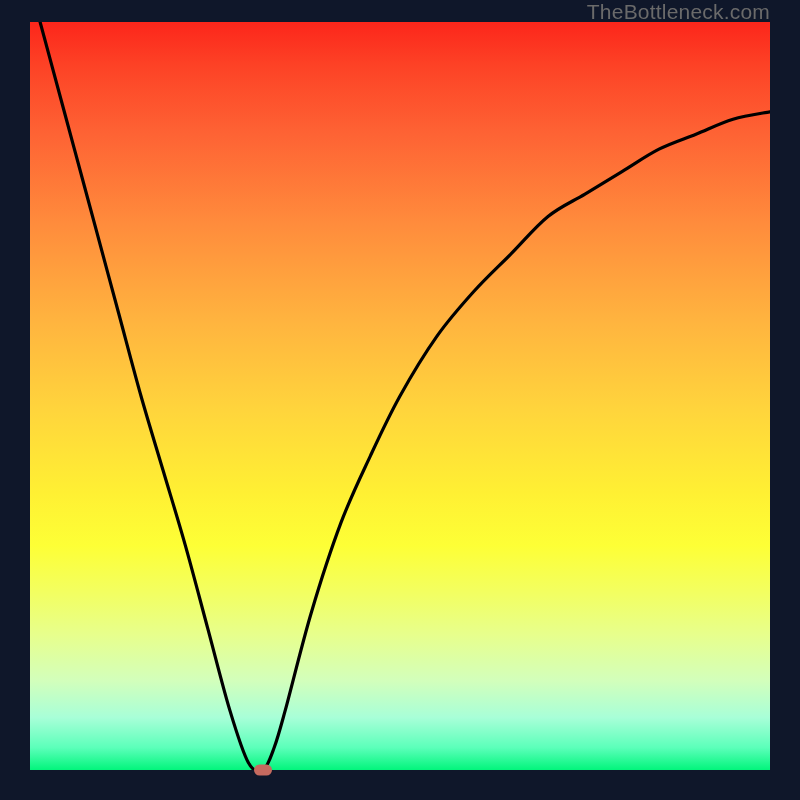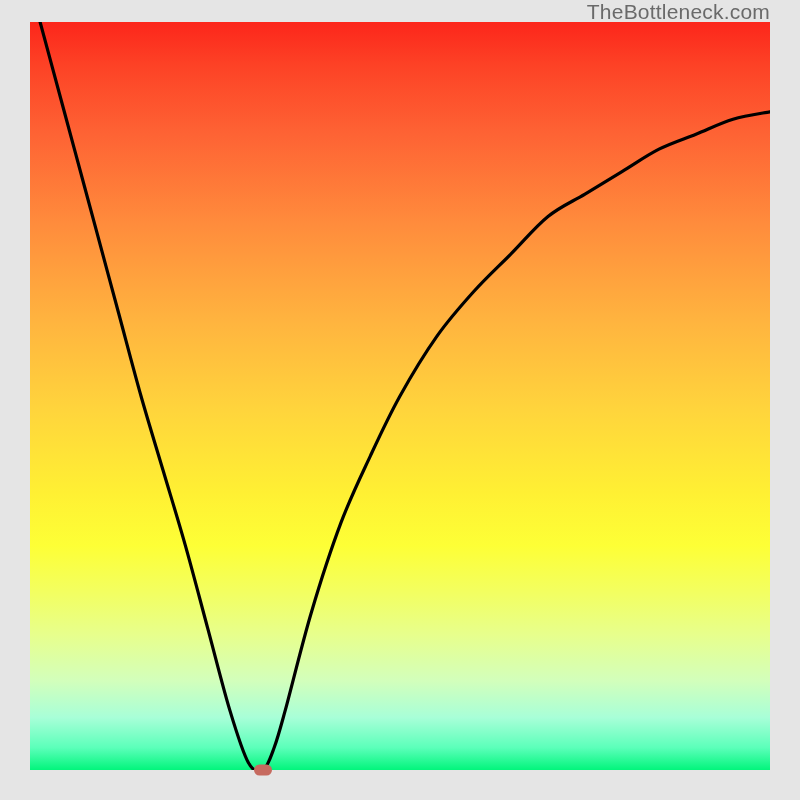--- a/index.html
+++ b/index.html
@@ -10,21 +10,21 @@
     background: #000;
     overflow: hidden;
     font-family: Arial, Helvetica, sans-serif;
   }
   .frame {
     position: absolute;
     top: 0;
     left: 0;
     width: 800px;
     height: 800px;
-    background: #e5e5e5;
+    background: #0f172a;
   }
   .plot-area {
     position: absolute;
     top: 22px;
     left: 30px;
     width: 740px;
     height: 748px;
     background: linear-gradient(
       to bottom,
       #fc261b 0%,

